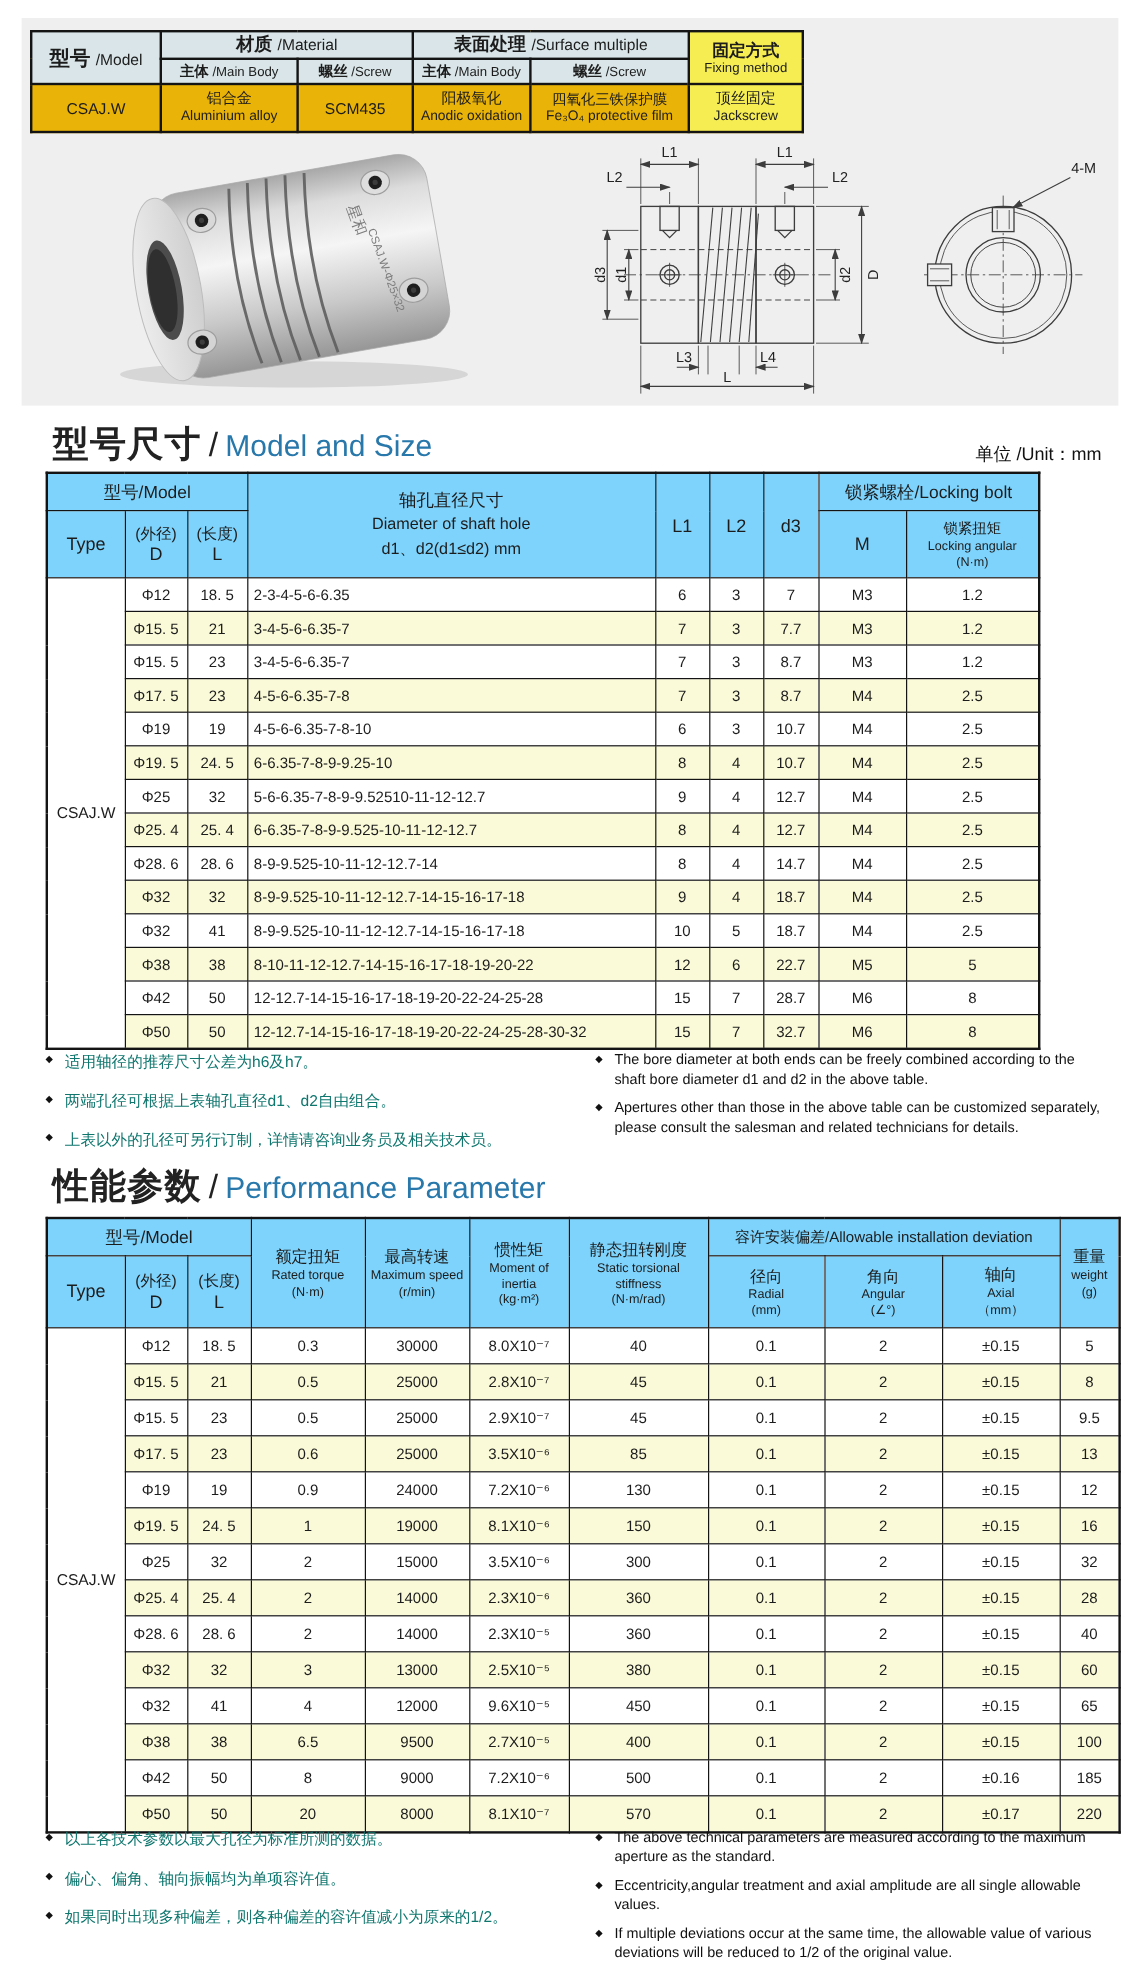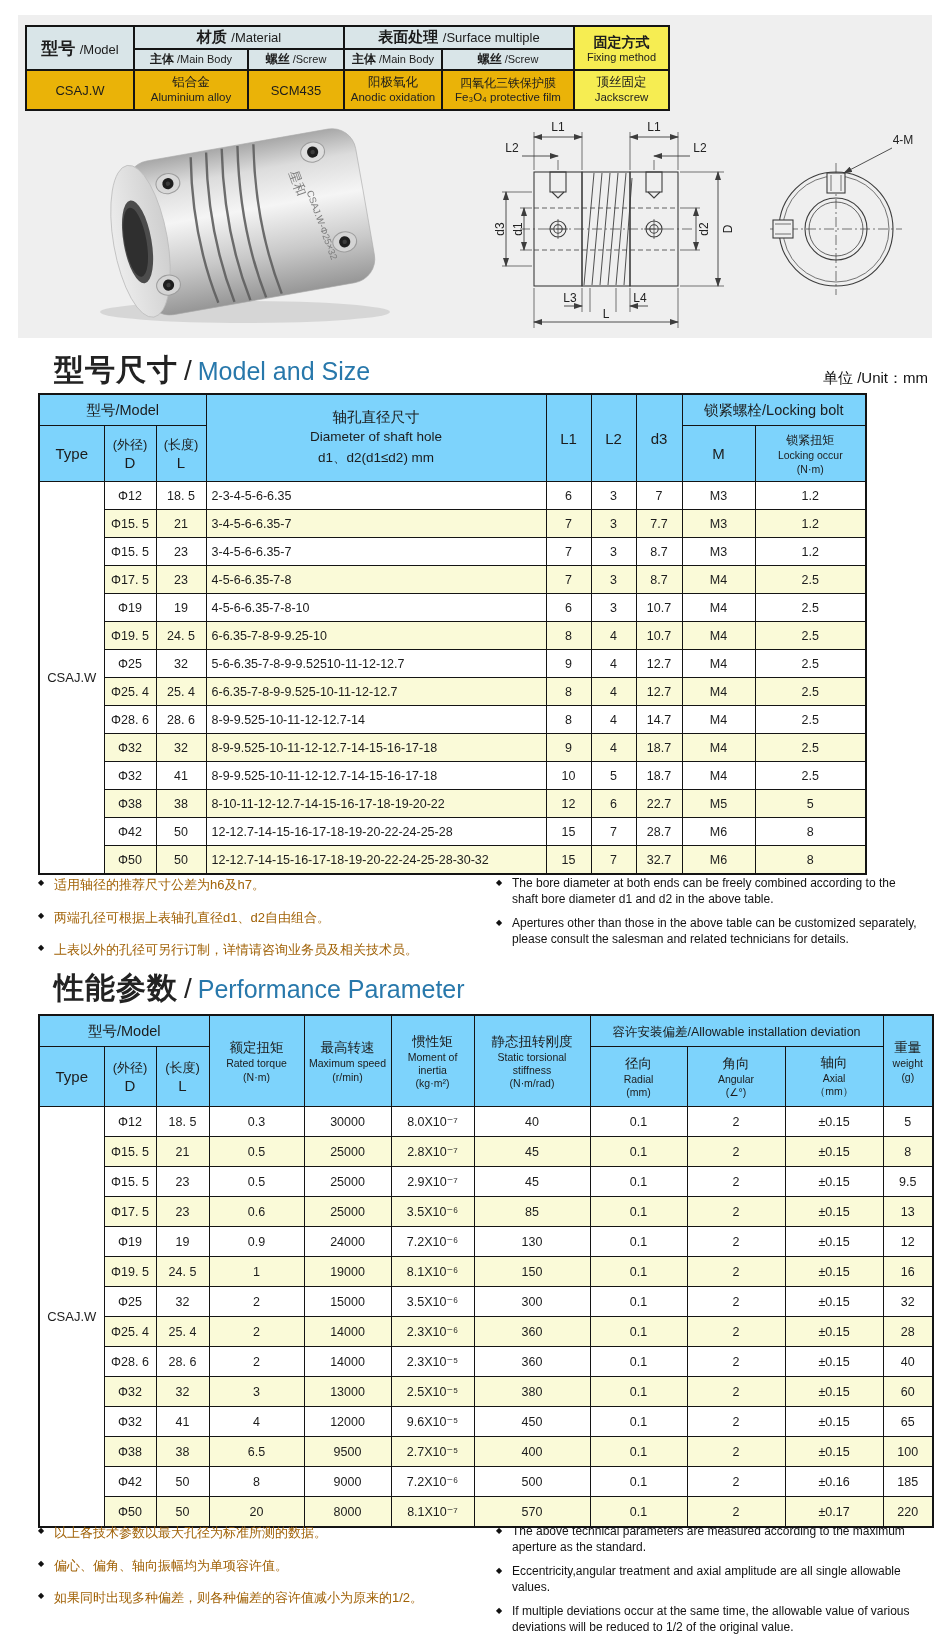--- a/index.html
+++ b/index.html
@@ -16,21 +16,21 @@
   .zh-lg{font-size:17px;font-weight:bold;}
   .en-md{font-size:13px;}
   .sub-cell{font-size:11px;}
   .sub-cell b{font-size:12px;font-weight:bold;}
   .cell-zh{font-size:12.5px;line-height:1.25;}
   .cell-en{font-size:11.5px;line-height:1.2;color:#222;}
   .fix-zh{font-size:14px;font-weight:bold;line-height:1.3;}
   .fix-en{font-size:11px;}
   .mono-val{font-size:13px;}
   
-  .sec-title{position:absolute;left:54px;width:874px;height:40px;}
+  .sec-title{position:absolute;left:44px;width:874px;height:40px;}
   .sec-title .zh{font-size:30px;font-weight:bold;color:#222;letter-spacing:1px;}
   .sec-title .slash{font-size:28px;color:#222;margin:0 6px;}
   .sec-title .en{font-size:25px;color:#2878ab;}
   .sec-title .unit{position:absolute;right:0;bottom:2px;font-size:15px;color:#111;}
   
   .data-table{position:absolute;table-layout:fixed;background:#fff;}
   .data-table th,.data-table td{border:1.7px solid #141414;text-align:center;vertical-align:middle;
      padding:0 3px;font-weight:normal;overflow:hidden;}
   .data-table thead th{background:#7dd3fc;}
   .data-table{border:2.5px solid #141414;}
@@ -47,21 +47,21 @@
   .perf-table tbody td{height:29px;font-size:12.5px;}
   tbody tr.alt td{background:#fafad8;}
   tbody td.type-cell{background:#ffffff !important;font-size:13px;}
   td.col-holes{text-align:left;padding-left:5px;font-size:12px;}
   
   .notes{position:absolute;display:flex;}
   .notes .col{display:block;}
   .note-item{position:relative;padding-left:16px;}
   .note-item::before{content:"◆";position:absolute;left:0;top:2px;font-size:8px;color:#111;}
   .notes .zh-col{width:440px;margin-left:38px;}
-  .notes .zh-col .note-item{font-size:13px;line-height:1.35;margin-bottom:15px;color:#a16207;}
+  .notes .zh-col .note-item{font-size:13px;line-height:1.35;margin-bottom:15px;color:#0f766e;}
   .notes .en-col{width:428px;margin-left:18px;}
   .notes .en-col .note-item{font-size:12px;line-height:1.3;margin-bottom:9px;color:#111;}
   
   .photo-svg{position:absolute;left:35px;top:118px;}
   .draw-svg{position:absolute;left:476px;top:116px;}
   .draw-svg text{font-size:12px;fill:#222;}
 </style>
 </head>
 <body>
 
@@ -333,21 +333,21 @@
             <div class="h-paren">(外径)</div>
             <div class="h-sym">D</div>
           </th>
         <th>
             <div class="h-paren">(长度)</div>
             <div class="h-sym">L</div>
           </th>
         <th class="h-sym">M</th>
         <th>
           <div class="h-zh" style="font-size:12px">锁紧扭矩</div>
-          <div class="h-en">Locking occur</div>
+          <div class="h-en">Locking angular</div>
           <div class="h-unit">(N·m)</div>
         </th>
       </tr>
     </thead>
     <tbody id="size-body">
         <tr>
           <td rowspan="14" class="type-cell">CSAJ.W</td>
           <td class="col-d">Φ12</td>
           <td class="col-l">18. 5</td>
           <td class="col-holes">2-3-4-5-6-6.35</td>

